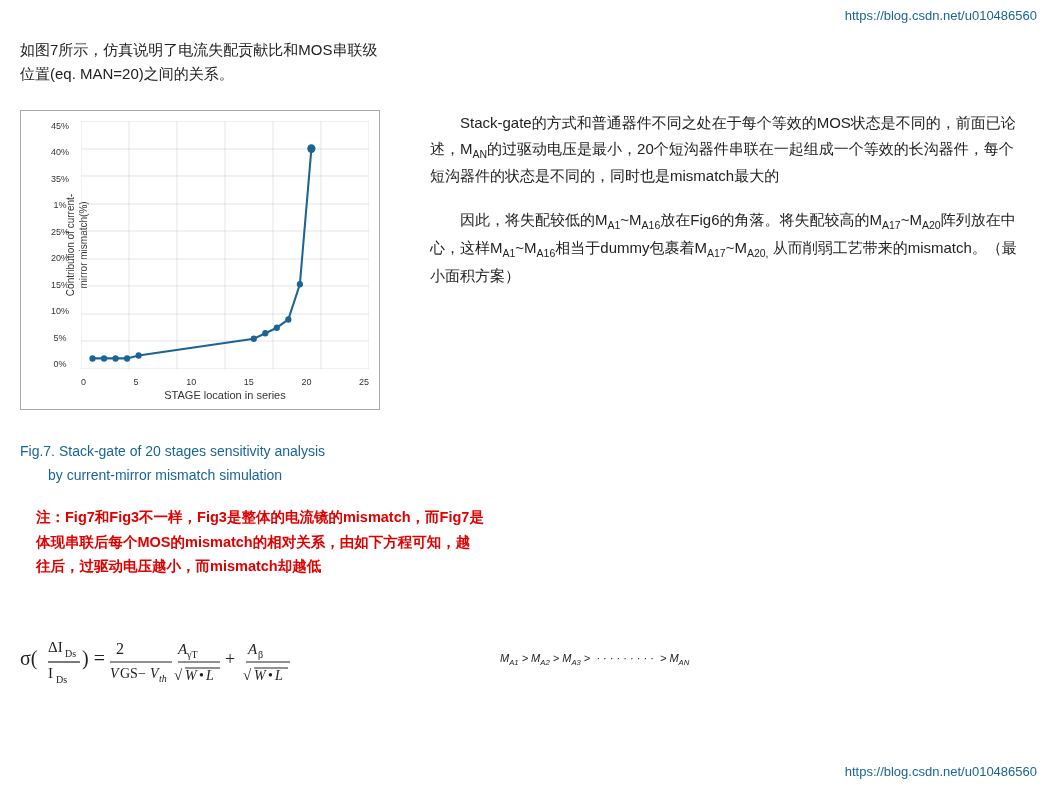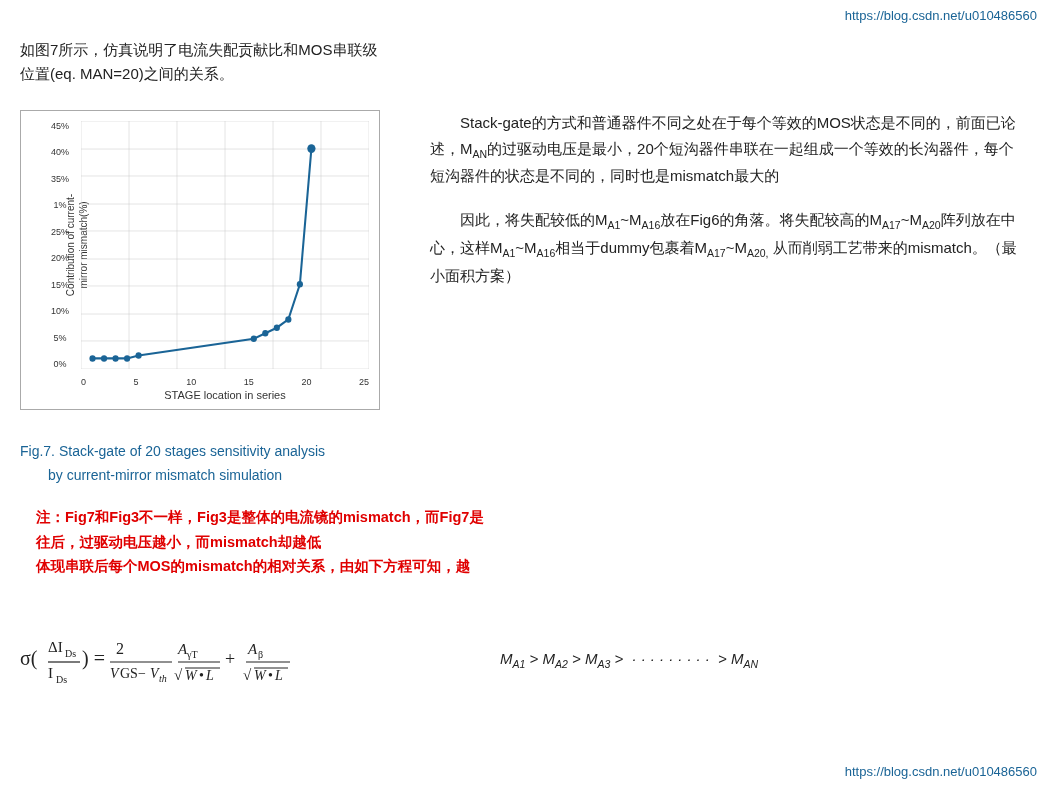--- a/index.html
+++ b/index.html
@@ -235,22 +235,22 @@
   </div>
 </div>
 
 <div class="fig-caption">
   <div>Fig.7. Stack-gate of 20 stages sensitivity analysis</div>
   <div style="padding-left:2em;">by current-mirror mismatch simulation</div>
 </div>
 
 <div class="note-text">
   <div>注：Fig7和Fig3不一样，Fig3是整体的电流镜的mismatch，而Fig7是</div>
+  <div>体现串联后每个MOS的mismatch的相对关系，由如下方程可知，越</div>
   <div>往后，过驱动电压越小，而mismatch却越低</div>
-  <div>体现串联后每个MOS的mismatch的相对关系，由如下方程可知，越</div>
 </div>
 
 <div class="formula-area">
   <svg width="420" height="100" viewBox="0 0 420 100" style="overflow:visible;">
 
     <text x="0" y="55" font-family="Times New Roman, serif" font-size="20" fill="#222">σ(</text>
 
     <text x="28" y="42" font-family="Times New Roman, serif" font-size="15" fill="#222">ΔI</text>
     <text x="45" y="47" font-family="Times New Roman, serif" font-size="10" fill="#222">Ds</text>
     <line x1="28" y1="52" x2="60" y2="52" stroke="#222" stroke-width="1.2"></line>
@@ -283,18 +283,18 @@
     <text x="228" y="44" font-family="Times New Roman, serif" font-size="15" fill="#222" font-style="italic">A</text>
     <text x="238" y="48" font-family="Times New Roman, serif" font-size="10" fill="#222">β</text>
     <line x1="226" y1="52" x2="270" y2="52" stroke="#222" stroke-width="1.2"></line>
     <text x="223" y="70" font-family="Times New Roman, serif" font-size="15" fill="#222">√</text>
     <text x="234" y="70" font-family="Times New Roman, serif" font-size="14" fill="#222" font-style="italic">W</text>
     <text x="248" y="70" font-family="Times New Roman, serif" font-size="14" fill="#222">•</text>
     <text x="255" y="70" font-family="Times New Roman, serif" font-size="14" fill="#222" font-style="italic">L</text>
     <line x1="234" y1="58" x2="268" y2="58" stroke="#222" stroke-width="1"></line>
   </svg>
 
-  <div style="font-size:15px; color:#222; font-style:italic; white-space:nowrap;">
+  <div style="font-size:11px; color:#222; font-style:italic; white-space:nowrap;">
     M<sub style="font-size:0.7em">A1</sub> &gt; M<sub style="font-size:0.7em">A2</sub> &gt; M<sub style="font-size:0.7em">A3</sub> &gt; &nbsp;·&nbsp;·&nbsp;·&nbsp;·&nbsp;·&nbsp;·&nbsp;·&nbsp;·&nbsp;·&nbsp; &gt; M<sub style="font-size:0.7em">AN</sub>
   </div>
 </div>
 
 <div class="bottom-url">https://blog.csdn.net/u010486560</div>
 
 </body></html>

